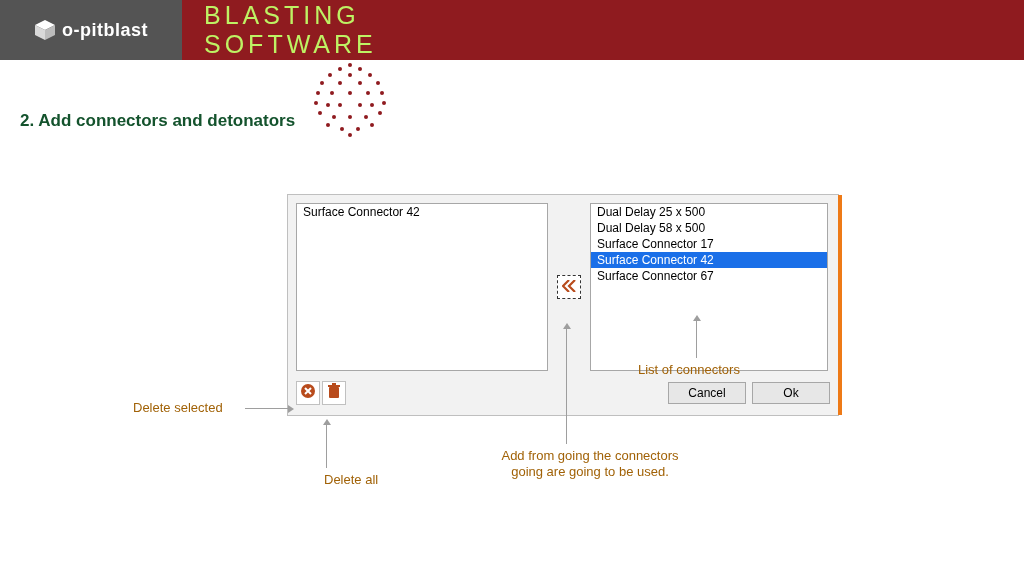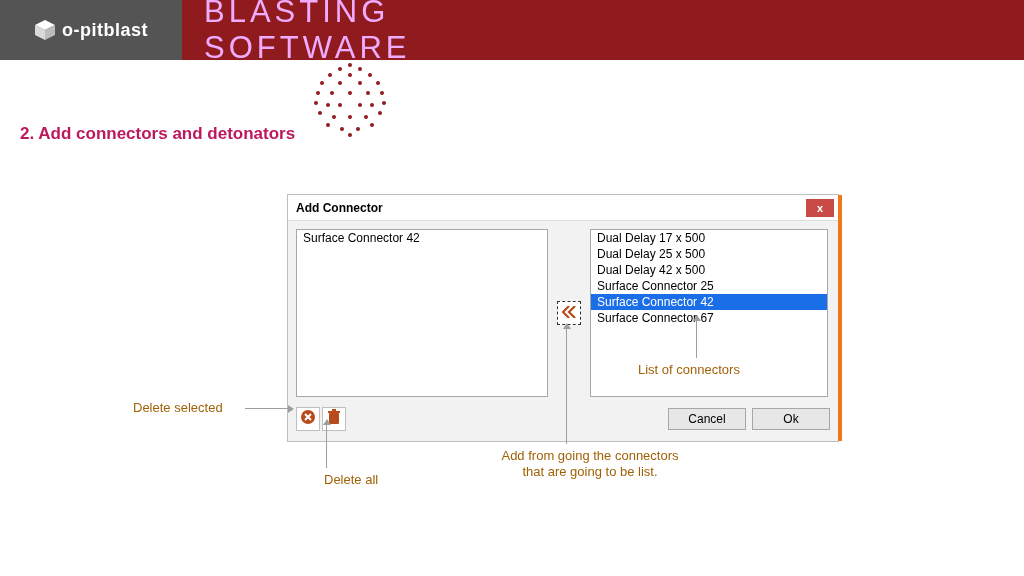--- a/index.html
+++ b/index.html
@@ -39,36 +39,36 @@
     font-weight: 700;
     font-size: 18px;
     letter-spacing: .5px;
     font-family: Arial, sans-serif;
   }
   .banner-title {
     flex: 0 0 290px;
     display: flex;
     align-items: center;
     padding-left: 22px;
-    color: #f0abfc;
-    font-size: 31px;
+    color: #bef264;
+    font-size: 25px;
     letter-spacing: 4px;
     font-weight: 300;
   }
   
   .dots {
     position: absolute;
     left: 280px;
     top: 55px;
     pointer-events: none;
   }
   
   .section-heading {
-    margin: 64px 0 0 20px;
-    color: #be185d;
+    margin: 51px 0 0 20px;
+    color: #14532d;
     font-size: 17px;
   }
   
   .dialog-wrap {
     position: absolute;
     left: 287px;
     top: 194px;
     width: 552px;
   }
   .dialog {
@@ -254,45 +254,40 @@
     <circle cx="70" cy="80" r="2"></circle>
   </g>
 </svg>
 
 <h2 class="section-heading">2. Add connectors and detonators</h2>
 
 <div class="dialog-wrap">
   <div class="dialog">
     <div class="orange-edge"></div>
 
-    <div class="titlebar">
-      <span>Add Connector</span>
-      <span class="close-btn">x</span>
-    </div>
 
     <div class="dialog-body">
       <div class="listbox left" id="left-list">
           <div class="list-item">Surface Connector 42</div>
         </div>
 
       <div class="mid-col">
         <div class="move-btn">
           <span>
             <svg width="14" height="12" viewBox="0 0 14 12">
                 <path d="M7 0 L1 6 L7 12 M13 0 L7 6 L13 12" stroke="#b84b1c" stroke-width="2.2" fill="none"></path>
               </svg>
           </span>
         </div>
       </div>
 
       <div class="listbox right" id="right-list">
-          <div class="list-item">Dual Delay 17 x 500</div>
           <div class="list-item">Dual Delay 25 x 500</div>
-          <div class="list-item">Dual Delay 42 x 500</div>
-          <div class="list-item">Surface Connector 25</div>
+          <div class="list-item">Dual Delay 58 x 500</div>
+          <div class="list-item">Surface Connector 17</div>
           <div class="list-item selected">Surface Connector 42</div>
           <div class="list-item">Surface Connector 67</div>
         </div>
     </div>
 
     <div class="bottom-row">
       <div class="icon-buttons">
         <div class="icon-btn">
           <span>
             <svg width="16" height="16" viewBox="0 0 16 16">
@@ -320,18 +315,18 @@
 </div>
 
 <div class="callout" style="left:133px; top:400px; text-align:right;">Delete selected</div>
 <div class="arrow-line horz arrow-right-tip" style="left:245px; top:408px; width:44px;"></div>
 
 <div class="callout" style="left:296px; top:472px;margin-left:28px;">Delete all</div>
 <div class="arrow-line vert arrow-up" style="left:326px; top:424px; height:44px;"></div>
 
 <div class="callout" style="left:490px; top:448px; width:200px;">
   <span>Add from going the connectors</span><br>
-  <span>that are going to be list.</span>
+  <span>going are going to be used.</span>
 </div>
 <div class="arrow-line vert arrow-up" style="left:566px; top:328px; height:116px;"></div>
 
 <div class="callout" style="left:638px; top:362px;">List of connectors</div>
 <div class="arrow-line vert arrow-up" style="left:696px; top:320px; height:38px;"></div>
 
 </body></html>

